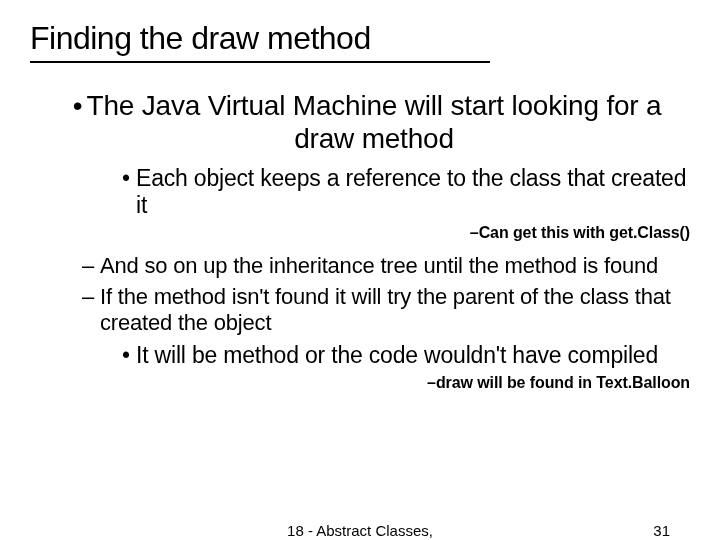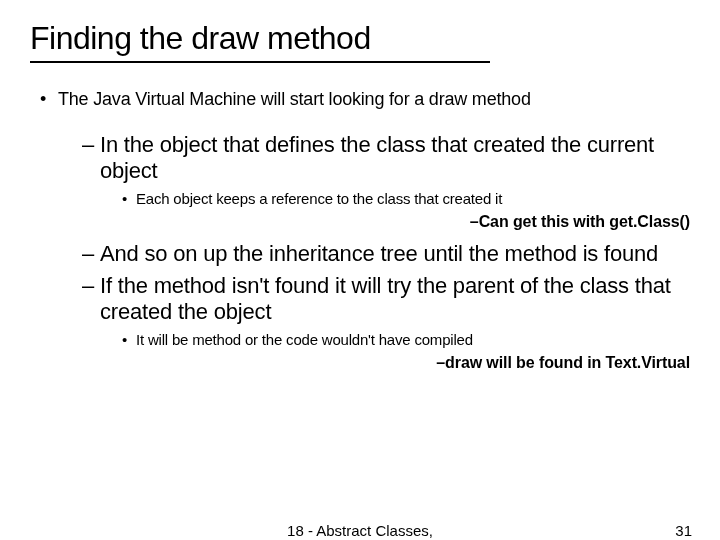--- a/index.html
+++ b/index.html
@@ -22,39 +22,40 @@
     letter-spacing: -0.5px;
     margin-bottom: 4px;
   }
   .title-rule {
     border: none;
     border-top: 2px solid #000;
     width: 460px;
     margin-bottom: 26px;
   }
   .lvl1 {
-    font-size: 18px;
+    font-size: 28px;
     line-height: 1.18;
     padding-left: 28px;
     text-indent: -18px;
-    margin-bottom: 22px;
+    margin-bottom: 10px;
     letter-spacing: -0.2px;
+    text-align: center;
   }
   .lvl1 .bullet { display: inline-block; width: 18px; text-indent: 0; }
   .lvl2 {
     font-size: 22px;
     line-height: 1.18;
     padding-left: 70px;
     text-indent: -18px;
     margin-bottom: 6px;
     letter-spacing: -0.2px;
   }
   .lvl2 .dash { display: inline-block; width: 18px; text-indent: 0; }
   .lvl3 {
-    font-size: 15px;
+    font-size: 23px;
     line-height: 1.18;
     padding-left: 106px;
     text-indent: -14px;
     margin-bottom: 4px;
     letter-spacing: -0.2px;
   }
   .lvl3 .bullet { display: inline-block; width: 14px; text-indent: 0; }
   .lvl4 {
     font-size: 16px;
     line-height: 1.2;
@@ -77,39 +78,36 @@
   .footer-center {
     position: absolute;
     left: 50%;
     transform: translateX(-50%);
     text-align: center;
     line-height: 1.15;
     white-space: pre-line;
   }
   .footer-right {
     position: absolute;
-    right: 28px;
+    right: 50px;
     top: 0;
   }
 </style>
 </head>
 <body>
 
 <div class="slide">
 
   <div class="title">Finding the draw method</div>
   <hr class="title-rule">
 
   <div class="lvl1">
     <span class="bullet">•</span><span>The Java Virtual Machine will start looking for a draw method</span>
   </div>
 
-  <div class="lvl2">
-    <span class="dash">–</span><span>In the object that defines the class that created the current object</span>
-  </div>
 
   <div class="lvl3">
     <span class="bullet">•</span><span>Each object keeps a reference to the class that created it</span>
   </div>
 
   <div class="lvl4">
     <span class="dash">–</span><span>Can get this with get.Class()</span>
   </div>
 
   <div class="lvl2">
@@ -118,21 +116,21 @@
 
   <div class="lvl2">
     <span class="dash">–</span><span>If the method isn't found it will try the parent of the class that created the object</span>
   </div>
 
   <div class="lvl3">
     <span class="bullet">•</span><span>It will be method or the code wouldn't have compiled</span>
   </div>
 
   <div class="lvl4">
-    <span class="dash">–</span><span>draw will be found in Text.Virtual</span>
+    <span class="dash">–</span><span>draw will be found in Text.Balloon</span>
   </div>
 
   <div class="footer">
     <div class="footer-center">18 - Abstract Classes,
 Polymorphism, and Inheritance</div>
     <div class="footer-right">31</div>
   </div>
 
 </div>
 

